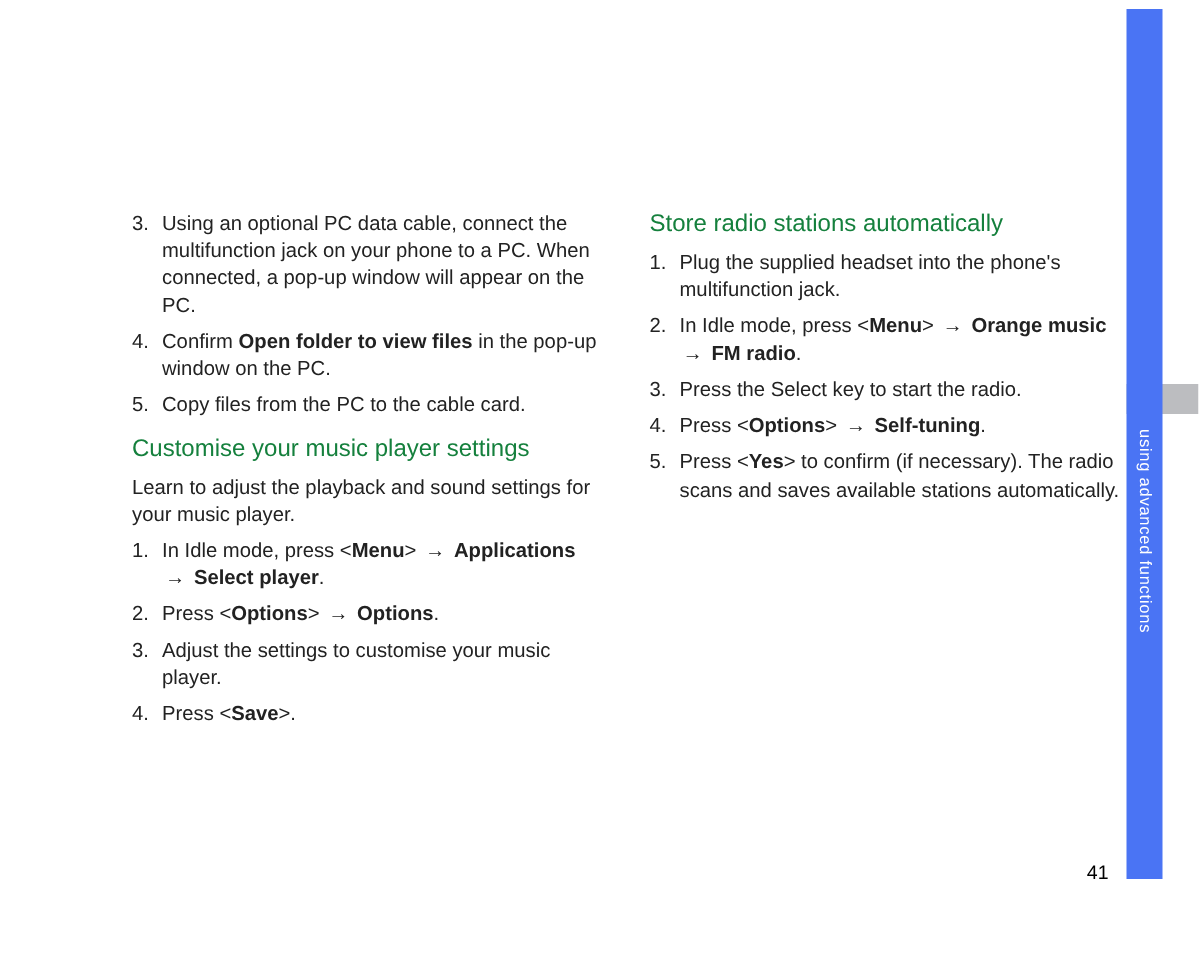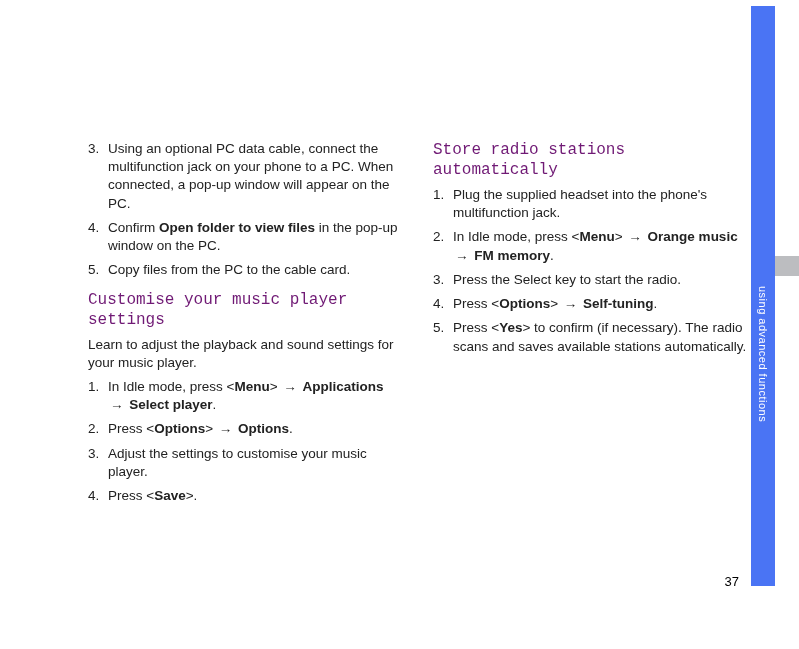--- a/index.html
+++ b/index.html
@@ -10,21 +10,21 @@
   .side-tab-text { position: absolute; right: 24px; top: 256px; width: 24px; height: 330px; background: #4a74f4; display: flex; align-items: flex-start; justify-content: center; }
   .side-tab-text span { writing-mode: vertical-rl; color: #fff; font-size: 11px; letter-spacing: 0.5px; padding-top: 30px; }
   .page-number { position: absolute; bottom: 60px; right: 60px; font-size: 13px; color: #000; }
   .content { position: absolute; left: 88px; top: 140px; width: 660px; display: flex; gap: 30px; }
   .col { width: 315px; font-size: 13.5px; line-height: 1.35; }
   .col p { margin-bottom: 6px; }
   .col ol { list-style: none; }
   .col li { display: flex; margin-bottom: 6px; }
   .col li .num { flex: 0 0 20px; }
   .col li .txt { flex: 1; }
-  .heading { color: #701a75; font-size: 16px; font-weight: 400; margin: 10px 0 6px 0; line-height: 1.25; font-family: Liberation Mono, monospace; }
+  .heading { color: #15803d; font-size: 16px; font-weight: 400; margin: 10px 0 6px 0; line-height: 1.25; }
   .intro { margin-bottom: 8px; }
   .arrow { display: inline-block; padding: 0 2px; }
   b { font-weight: 700; }
 </style>
 </head>
 <body>
 <div class="page">
 
 <div class="side-tab-blue"></div>
 <div class="side-tab-gray"></div>
@@ -75,34 +75,34 @@
 
   <div class="col">
     <div class="heading" style="margin-top:0">Store radio stations automatically</div>
     <ol>
       <li>
         <span class="num">1.</span>
         <span class="txt">Plug the supplied headset into the phone's multifunction jack.</span>
       </li>
       <li>
         <span class="num">2.</span>
-        <span class="txt"><span>In Idle mode, press &lt;</span><b>Menu</b><span>&gt; </span><span class="arrow">→</span><span> </span><b>Orange music</b><span> </span><span class="arrow">→</span><span> </span><b>FM memory</b><span>.</span></span>
+        <span class="txt"><span>In Idle mode, press &lt;</span><b>Menu</b><span>&gt; </span><span class="arrow">→</span><span> </span><b>Orange music</b><span> </span><span class="arrow">→</span><span> </span><b>FM radio</b><span>.</span></span>
       </li>
       <li>
         <span class="num">3.</span>
         <span class="txt">Press the Select key to start the radio.</span>
       </li>
       <li>
         <span class="num">4.</span>
         <span class="txt"><span>Press &lt;</span><b>Options</b><span>&gt; </span><span class="arrow">→</span><span> </span><b>Self-tuning</b><span>.</span></span>
       </li>
       <li>
         <span class="num">5.</span>
         <span class="txt"><span>Press &lt;</span><b>Yes</b><span>&gt; to confirm (if necessary). The radio scans and saves available stations automatically.</span></span>
       </li>
     </ol>
   </div>
 
 </div>
 
-<div class="page-number">37</div>
+<div class="page-number">41</div>
 
 </div>
 
 </body></html>

